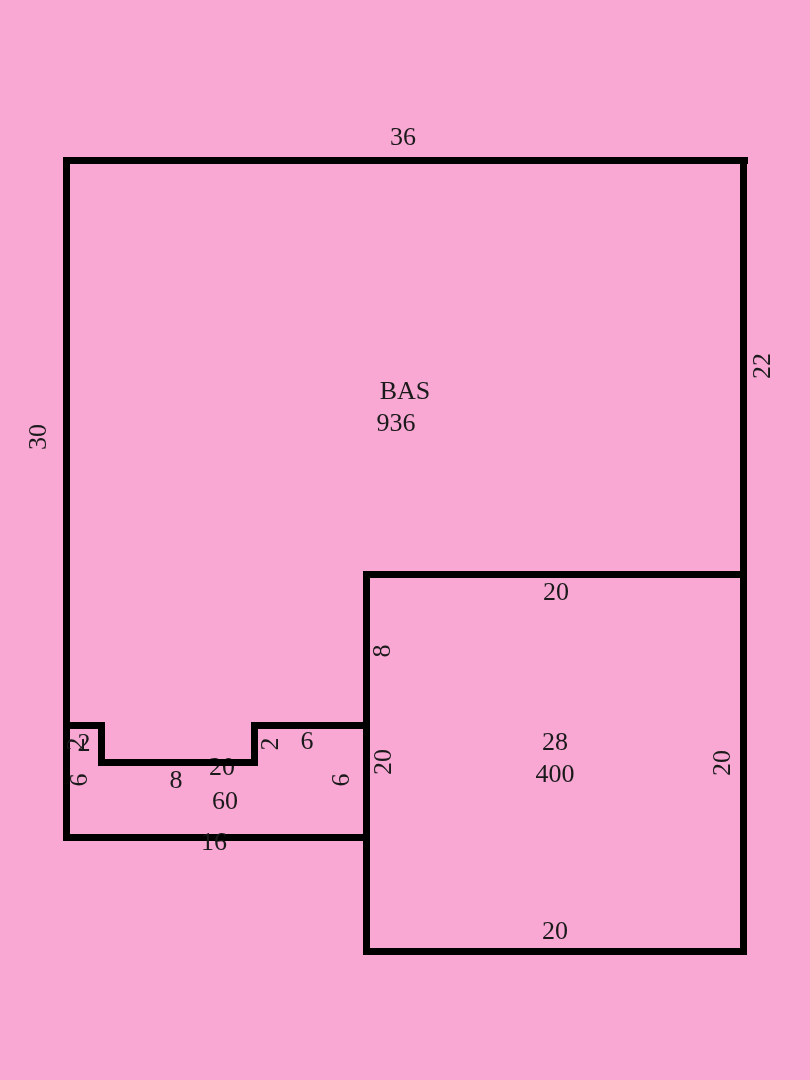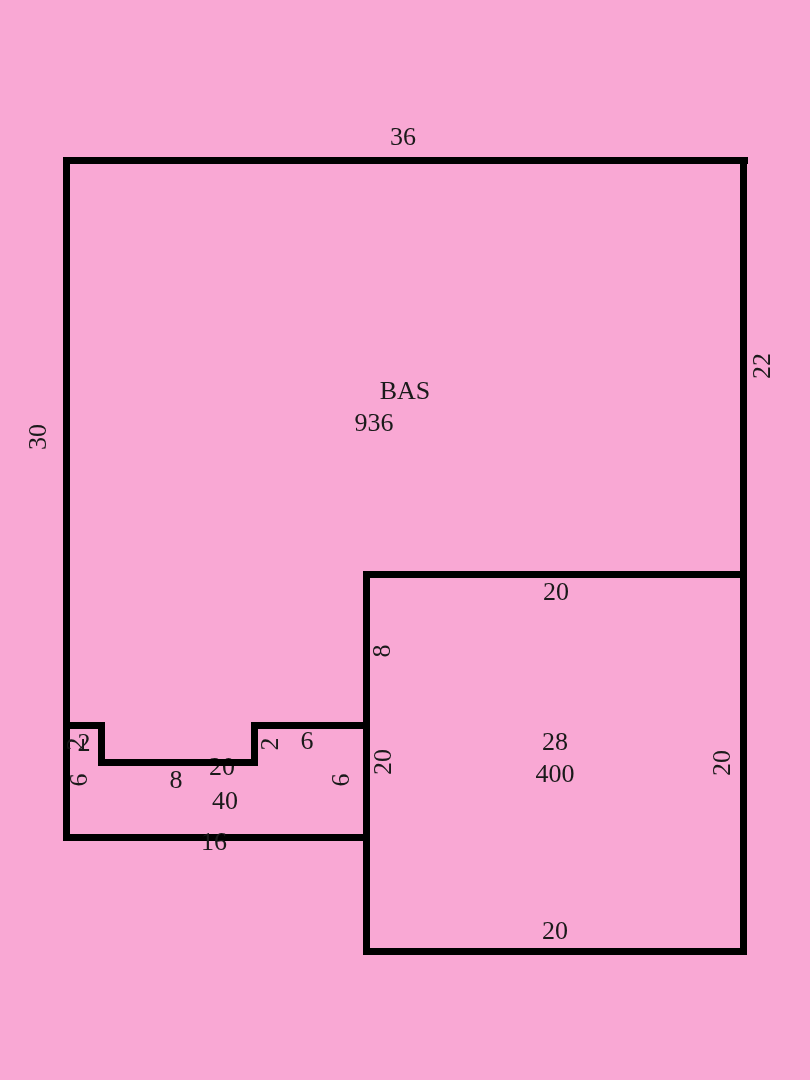--- a/index.html
+++ b/index.html
@@ -49,31 +49,31 @@
     <div class="wall" style="left: 63px; top: 834px; width: 307px; height: 7px; background: rgb(0, 0, 0);"></div>
     <div class="wall" style="left: 63px; top: 722px; width: 42px; height: 7px; background: rgb(0, 0, 0);"></div>
     <div class="wall" style="left: 98px; top: 722px; width: 7px; height: 44px; background: rgb(0, 0, 0);"></div>
     <div class="wall" style="left: 98px; top: 759px; width: 160px; height: 7px; background: rgb(0, 0, 0);"></div>
     <div class="wall" style="left: 251px; top: 722px; width: 7px; height: 44px; background: rgb(0, 0, 0);"></div>
     <div class="wall" style="left: 251px; top: 722px; width: 119px; height: 7px; background: rgb(0, 0, 0);"></div>
     <span class="lbl" style="left: 403px; top: 137px; color: rgb(26, 26, 26);">36</span>
     <span class="lbl rot" style="left: 38px; top: 437px; color: rgb(26, 26, 26);">30</span>
     <span class="lbl rot" style="left: 762px; top: 366px; color: rgb(26, 26, 26);">22</span>
     <span class="lbl" style="left: 373px; top: 391px; color: rgb(26, 26, 26); margin-left: 32px;">BAS</span>
-    <span class="lbl" style="left: 374px; top: 423px; color: rgb(26, 26, 26);">936</span>
+    <span class="lbl" style="left: 396px; top: 423px; color: rgb(26, 26, 26);">936</span>
     <span class="lbl" style="left: 556px; top: 592px; color: rgb(26, 26, 26);">20</span>
     <span class="lbl rot" style="left: 382px; top: 651px; color: rgb(26, 26, 26);">8</span>
     <span class="lbl rot" style="left: 383px; top: 762px; color: rgb(26, 26, 26);">20</span>
     <span class="lbl" style="left: 555px; top: 742px; color: rgb(26, 26, 26);">28</span>
     <span class="lbl" style="left: 555px; top: 774px; color: rgb(26, 26, 26); text-align: right;">400</span>
     <span class="lbl rot" style="left: 722px; top: 763px; color: rgb(26, 26, 26);">20</span>
     <span class="lbl" style="left: 555px; top: 931px; color: rgb(26, 26, 26);">20</span>
     <span class="lbl" style="left: 84px; top: 743px; color: rgb(26, 26, 26);">2</span>
     <span class="lbl rot" style="left: 76px; top: 744px; color: rgb(26, 26, 26);">2</span>
     <span class="lbl rot" style="left: 79px; top: 780px; color: rgb(26, 26, 26);">6</span>
     <span class="lbl" style="left: 176px; top: 780px; color: rgb(26, 26, 26);">8</span>
     <span class="lbl behind" style="left: 222px; top: 767px; color: rgb(26, 26, 26);">20</span>
     <span class="lbl rot" style="left: 270px; top: 744px; color: rgb(26, 26, 26);">2</span>
     <span class="lbl" style="left: 307px; top: 741px; color: rgb(26, 26, 26);">6</span>
     <span class="lbl rot" style="left: 341px; top: 780px; color: rgb(26, 26, 26);">6</span>
-    <span class="lbl" style="left: 225px; top: 801px; color: rgb(26, 26, 26);">40</span>
+    <span class="lbl" style="left: 225px; top: 801px; color: rgb(26, 26, 26);">60</span>
     <span class="lbl" style="left: 214px; top: 820px; color: rgb(26, 26, 26); margin-top: 22px;">16</span>
   </div>
 
 </body></html>

